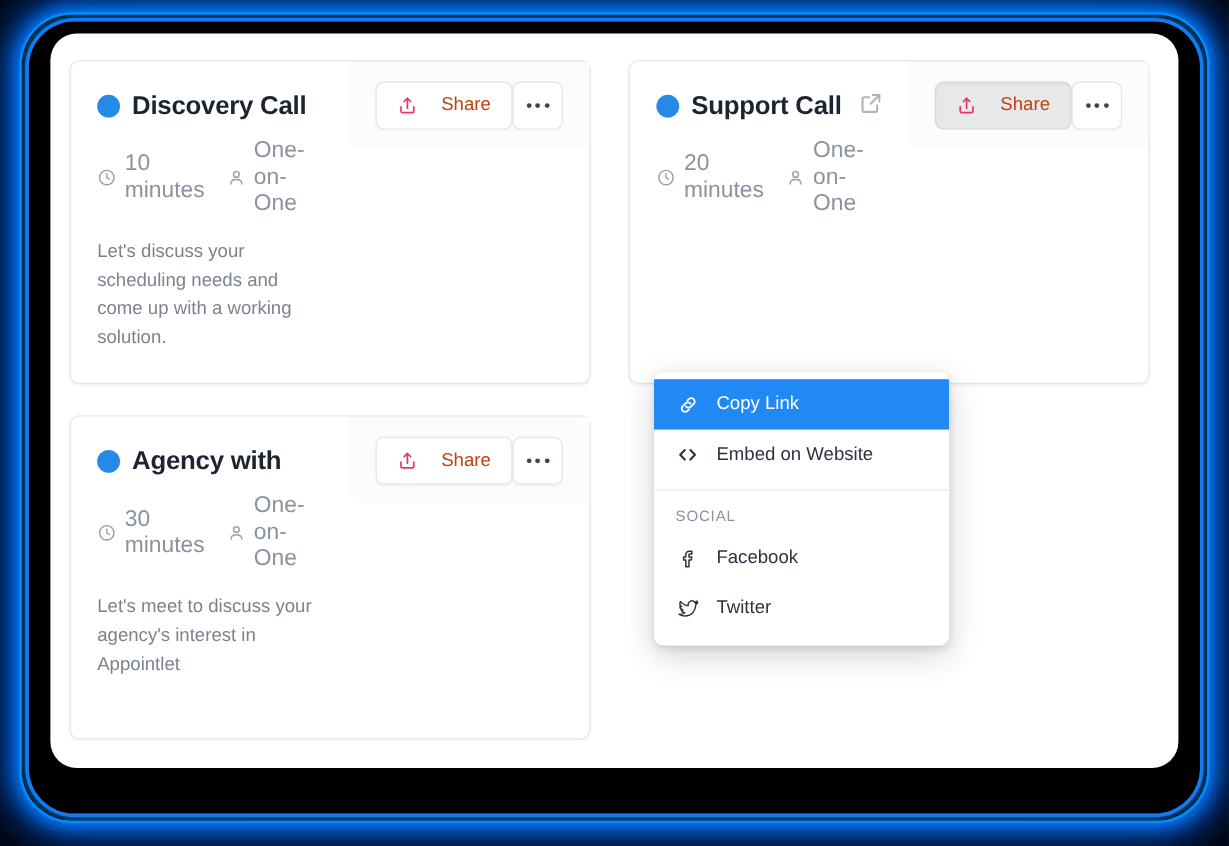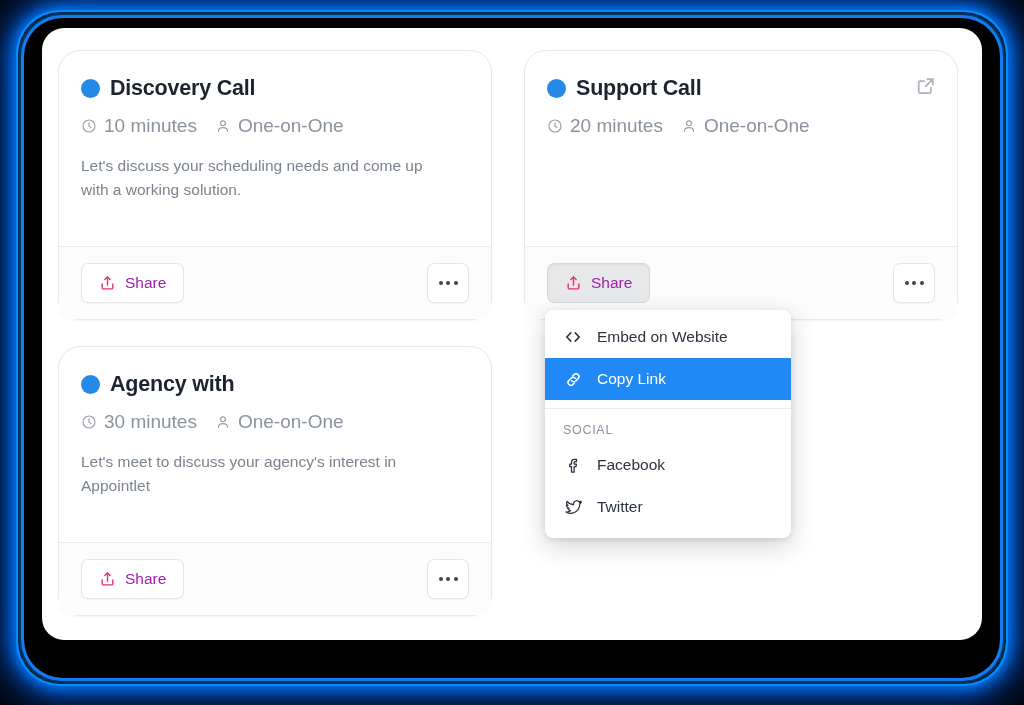--- a/index.html
+++ b/index.html
@@ -62,24 +62,24 @@
     width: 908px;
     display: grid;
     grid-template-columns: 434px 434px;
     column-gap: 32px;
     row-gap: 26px;
   }
 
   .event-card {
     background: #ffffff;
     border: 1px solid #e6e8eb;
-    border-radius: 22px;
+    border-radius: 8px;
     box-shadow: 0 1px 2px rgba(16,24,40,0.05);
     display: flex;
-    flex-direction: column;
+    flex-direction: row;
     height: 268px;
     position: relative;
   }
   .card-body {
     padding: 26px 22px 0 22px;
     flex: 1 1 auto;
     position: relative;
   }
   .card-title-row {
     display: flex;
@@ -139,28 +139,28 @@
     display: flex;
     align-items: center;
     justify-content: space-between;
     padding: 0 22px;
     position: relative;
   }
 
   .share-btn {
     display: inline-flex;
     align-items: center;
-    gap: 9px;
+    gap: 20px;
     height: 40px;
     padding: 0 17px;
     background: #ffffff;
     border: 1px solid #e3e5e9;
     border-radius: 7px;
     font-size: 15.5px;
-    color: #a21caf;
+    color: #c2410c;
     cursor: pointer;
     box-shadow: 0 1px 1px rgba(16,24,40,0.03);
   }
   .share-btn.active {
     background: #e7e8ea;
     border-color: #d6d8dc;
     box-shadow: inset 0 1px 2px rgba(16,24,40,0.06);
   }
   .share-icon { width: 17px; height: 18px; color: #e8336d; display: block; }
 
@@ -385,40 +385,40 @@
           <span class="dot"></span>
         </button>
       </div>
     </div>
 
   </div>
 </div>
 
 <div id="share-menu">
 
+  <div class="menu-item highlighted">
+    <span class="mi-icon">
+      <svg width="19" height="19" viewBox="0 0 24 24" fill="none" stroke="currentColor" stroke-width="1.9" stroke-linecap="round">
+        <path d="M9.6 13.4a3.6 3.6 0 0 0 5.3.4l2.9-2.9a3.6 3.6 0 0 0-5.1-5.1l-1.6 1.6"></path>
+        <path d="M14.4 10.6a3.6 3.6 0 0 0-5.3-.4l-2.9 2.9a3.6 3.6 0 0 0 5.1 5.1l1.6-1.6"></path>
+      </svg>
+    </span>
+    <span>Copy Link</span>
+  </div>
+
   <div class="menu-item">
     <span class="mi-icon">
       <svg width="20" height="20" viewBox="0 0 24 24" fill="none" stroke="currentColor" stroke-width="2.1" stroke-linecap="round" stroke-linejoin="round">
         <path d="M9.2 7.2 4.6 12l4.6 4.8"></path>
           <path d="M14.8 7.2 19.4 12l-4.6 4.8"></path>
       </svg>
     </span>
     <span>Embed on Website</span>
   </div>
 
-  <div class="menu-item highlighted">
-    <span class="mi-icon">
-      <svg width="19" height="19" viewBox="0 0 24 24" fill="none" stroke="currentColor" stroke-width="1.9" stroke-linecap="round">
-        <path d="M9.6 13.4a3.6 3.6 0 0 0 5.3.4l2.9-2.9a3.6 3.6 0 0 0-5.1-5.1l-1.6 1.6"></path>
-        <path d="M14.4 10.6a3.6 3.6 0 0 0-5.3-.4l-2.9 2.9a3.6 3.6 0 0 0 5.1 5.1l1.6-1.6"></path>
-      </svg>
-    </span>
-    <span>Copy Link</span>
-  </div>
-
   <div class="menu-sep"></div>
 
   <div class="menu-section-label">SOCIAL</div>
 
   <div class="menu-item">
     <span class="mi-icon">
       <svg width="19" height="19" viewBox="0 0 24 24" fill="none" stroke="#2c3340" stroke-width="1.6" stroke-linejoin="round" stroke-linecap="round">
         <path d="M15.4 4.2h-2.3a3.6 3.6 0 0 0-3.6 3.6v2.4H7.2v3.2h2.3v7.1h3.3v-7.1h2.4l.5-3.2h-2.9V8.1c0-.5.4-.9.9-.9h2.1V4.2z"></path>
       </svg>
     </span>

